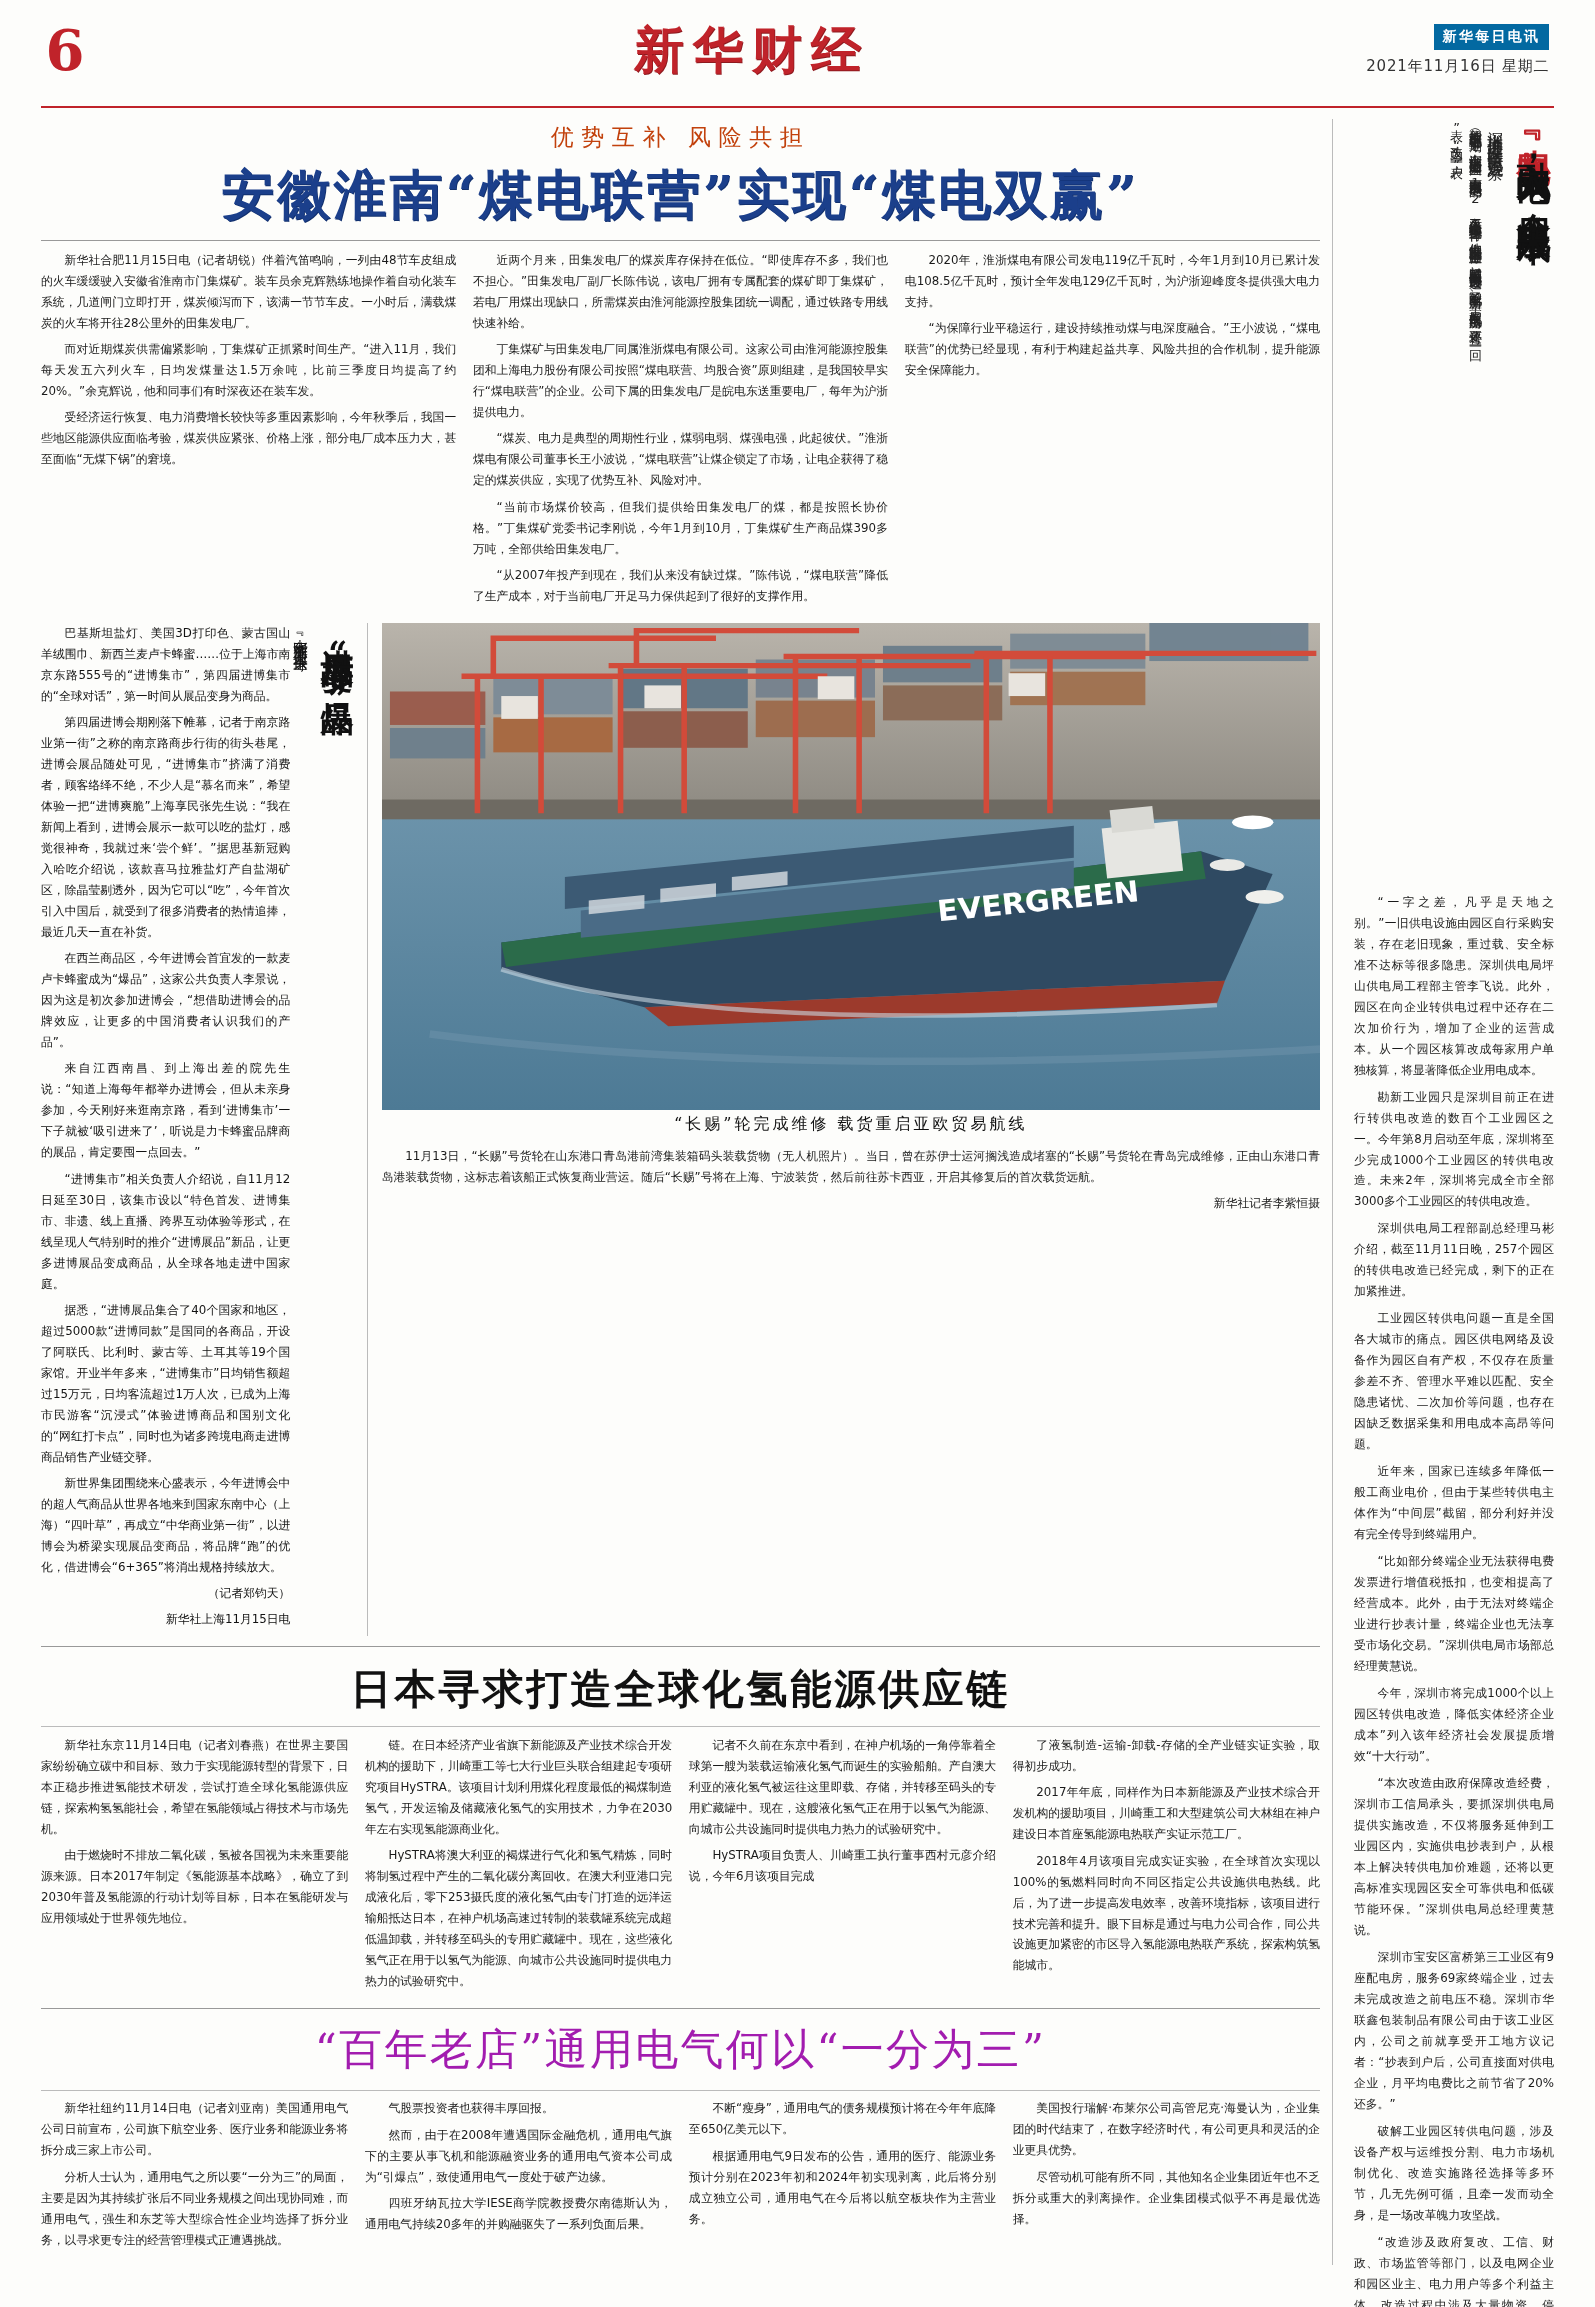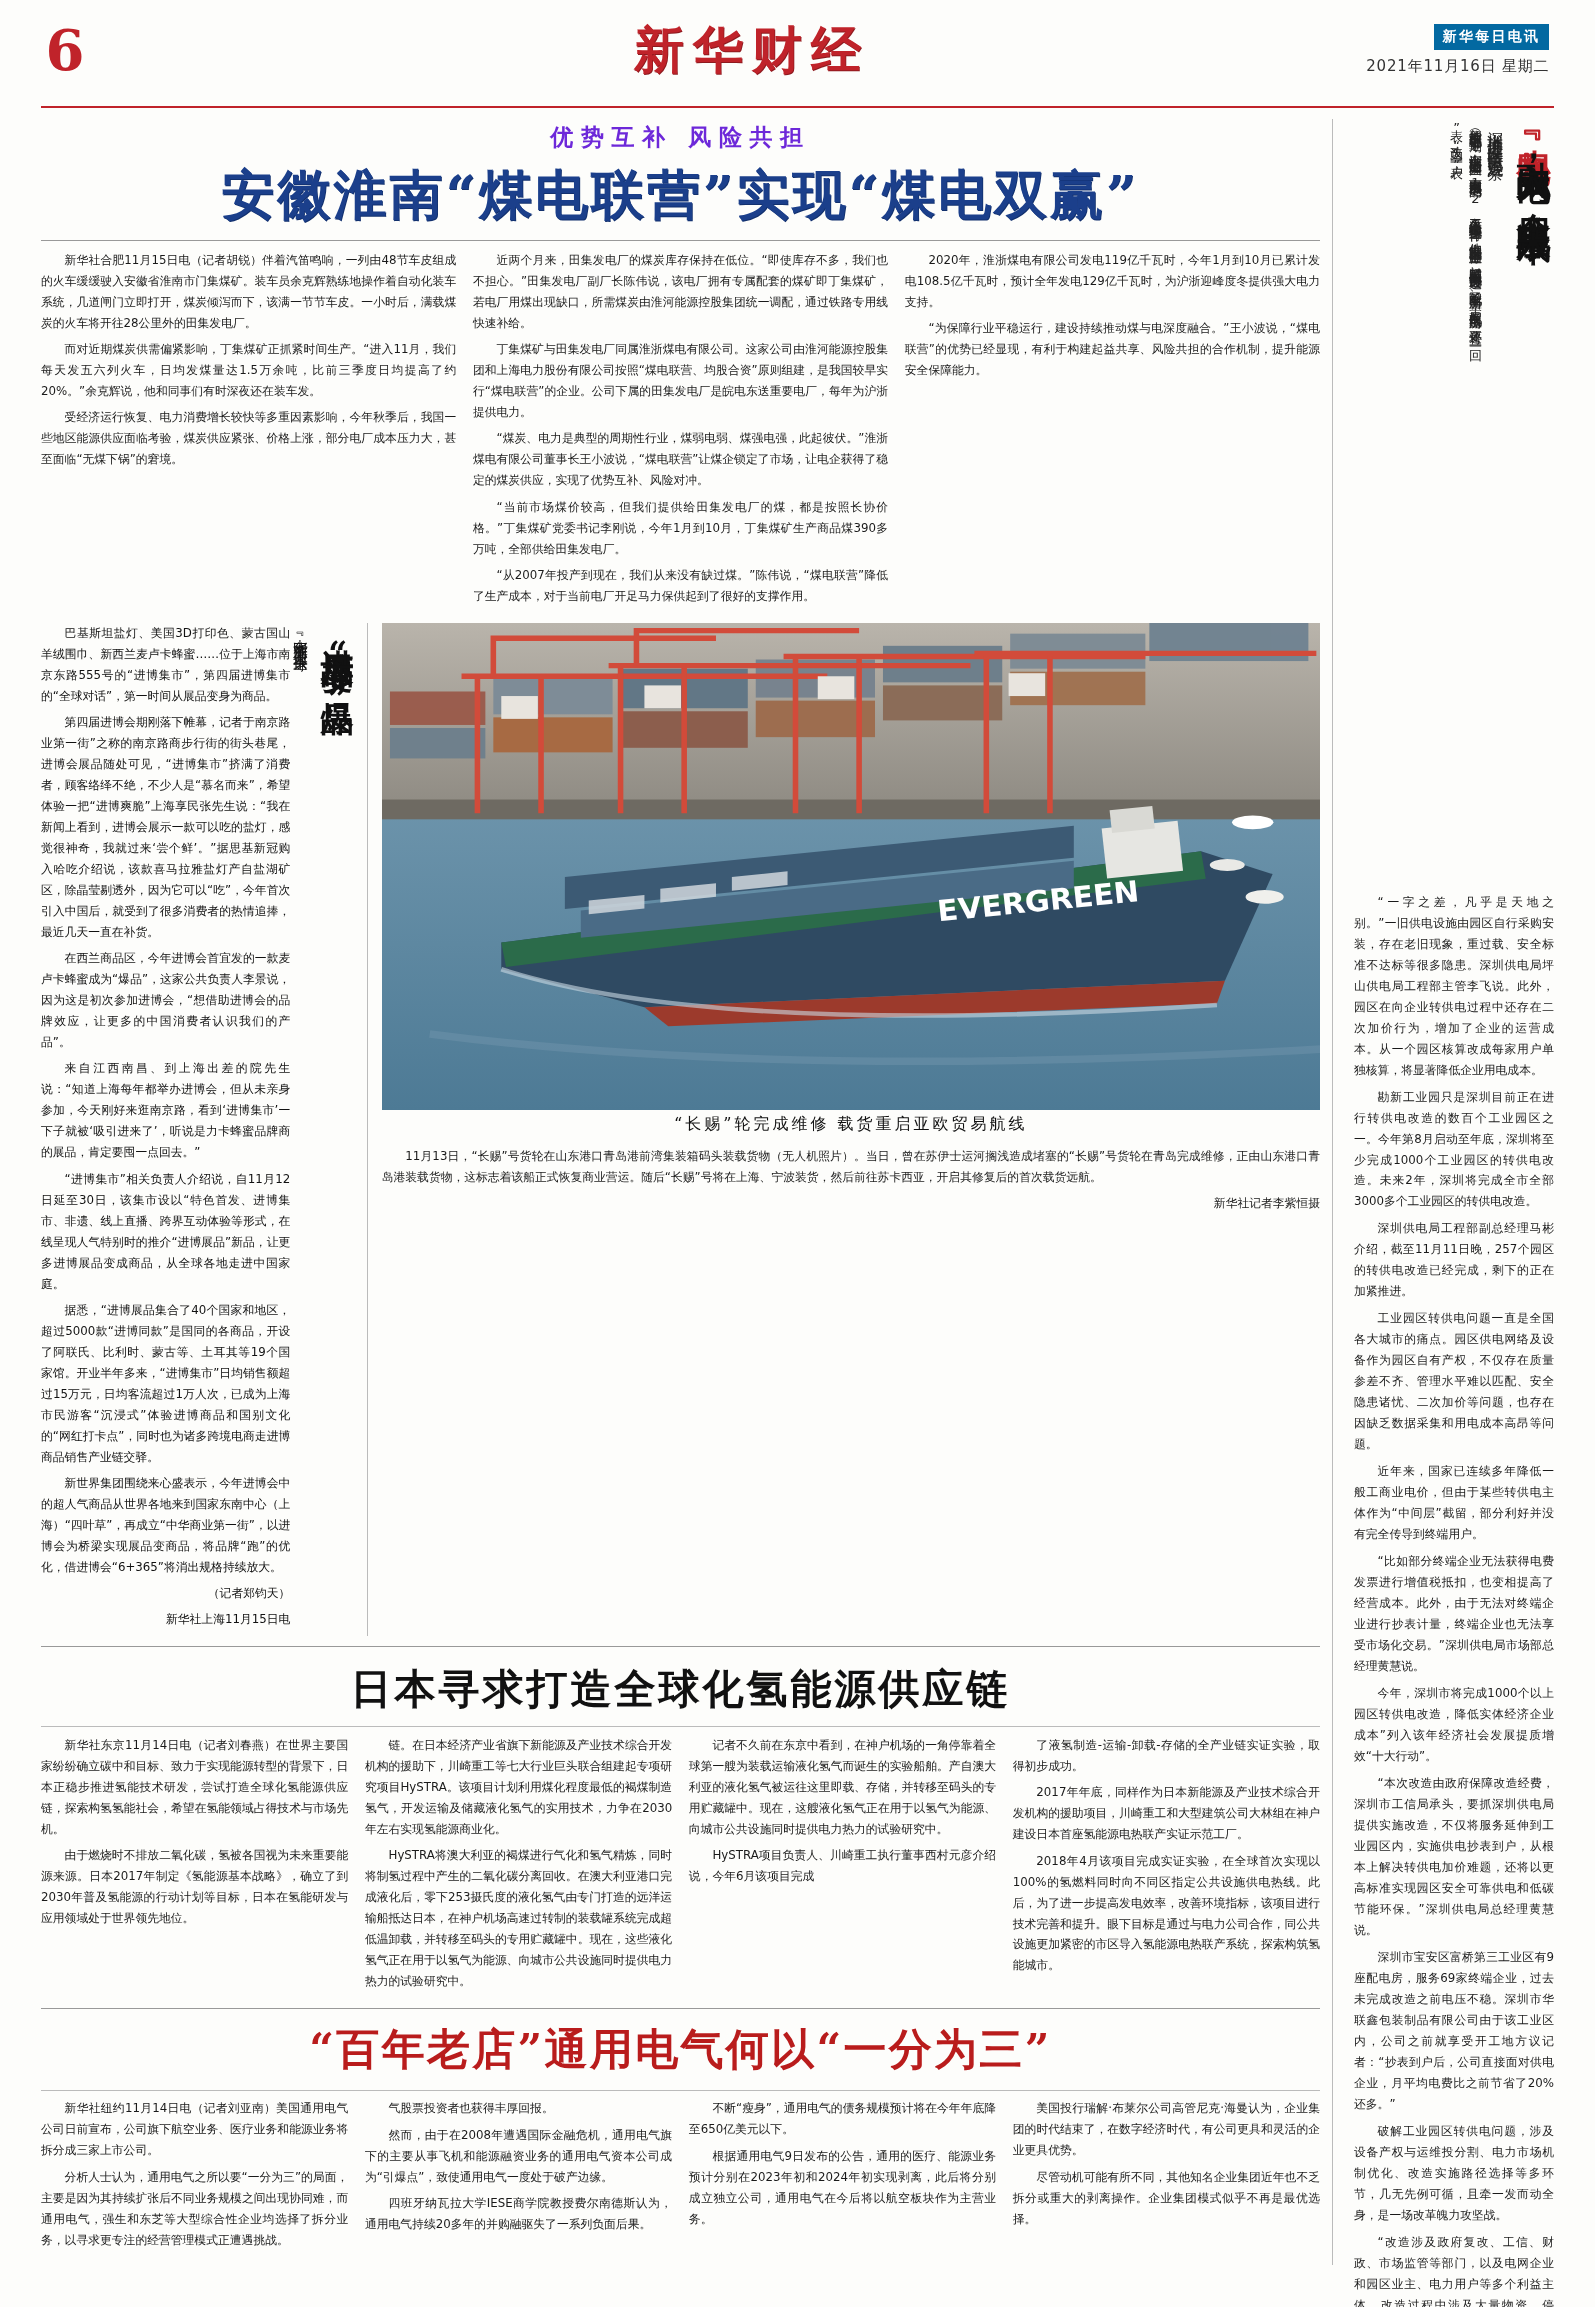--- a/index.html
+++ b/index.html
@@ -141,23 +141,22 @@
     color: #1a1a1a;
   }
   .rail-body p { margin: 0 0 6px 9px; text-indent: 2em; }
 
   
   .kicker {
     text-align: center;
     font-family: "DejaVu Serif", serif;
     font-size: 23px;
     letter-spacing: 7.6px;
-    color: #6d28d9;
+    color: #c2410c;
     margin: 3px 0 7.6px 0;
-    font-weight: bold;
   }
   .lead-headline {
     text-align: center;
     font-family: "DejaVu Serif", serif;
     font-size: 53px;
     font-weight: bold;
     letter-spacing: 3px;
     color: #1b3f8b;
     margin: 0 0 3px 0;
     text-shadow: 0.8px 0.8px 0 #12306d;
@@ -256,24 +255,24 @@
     letter-spacing: 3px;
     margin: 15px 0 9px 0;
     color: #111;
   }
 
   
   .ge-headline {
     text-align: center;
     font-family: "DejaVu Serif", serif;
     font-size: 43px;
-    font-weight: bold;
+    font-weight: normal;
     letter-spacing: 2.3px;
     margin: 12px 0 10.7px 0;
-    color: #b91c1c;
+    color: #a21caf;
   }
   .cols-4 { display: flex; gap: 16.7px; }
   .divider-h {
     border-top: 0.8px solid #999;
     margin: 10.7px 0 0 0;
   }
   .hr-thin { border-top: 0.8px solid #bbb; margin: 7.6px 0; }
 
   
   svg { display: block; }

